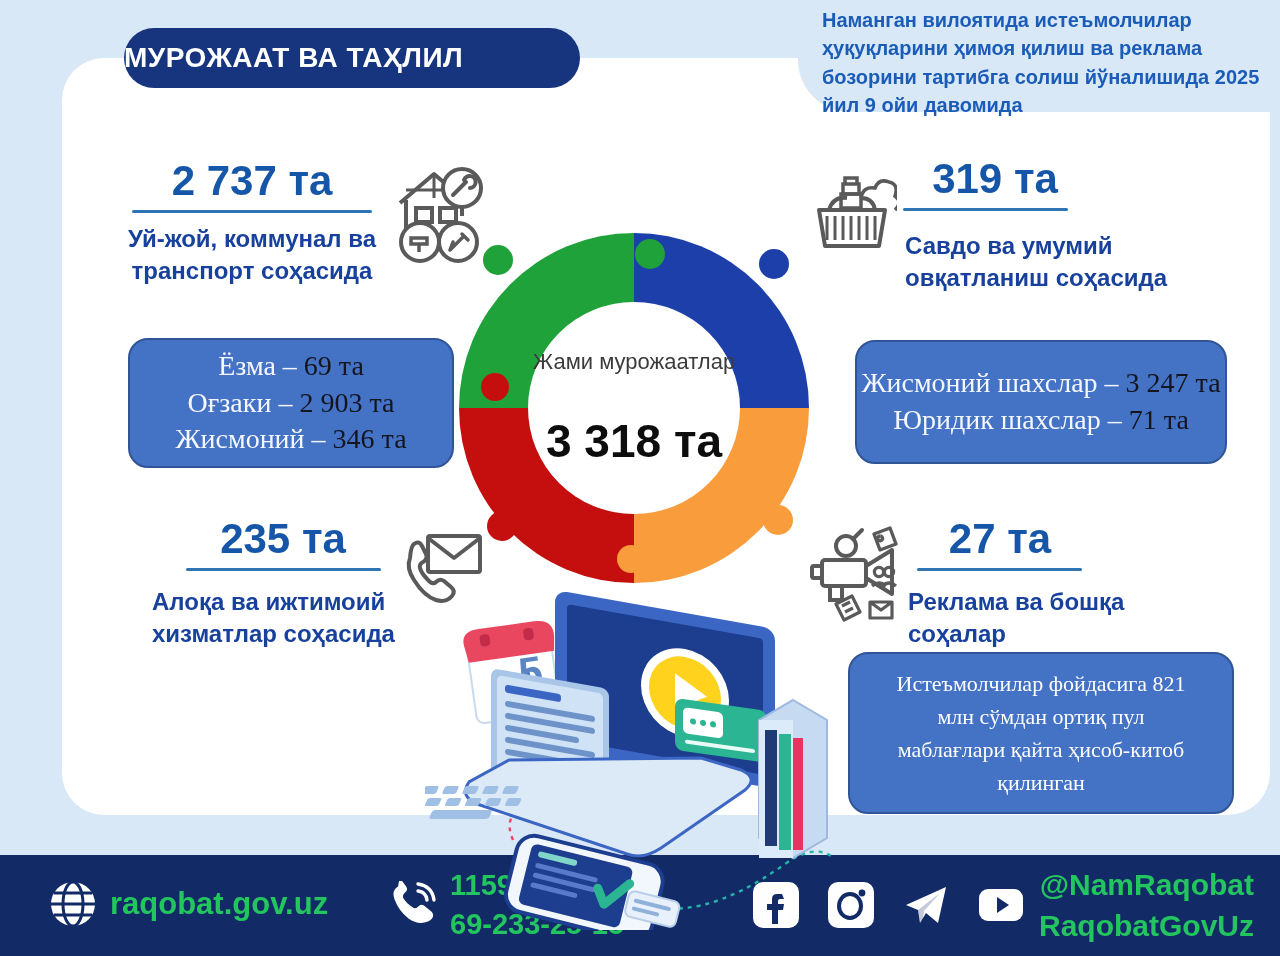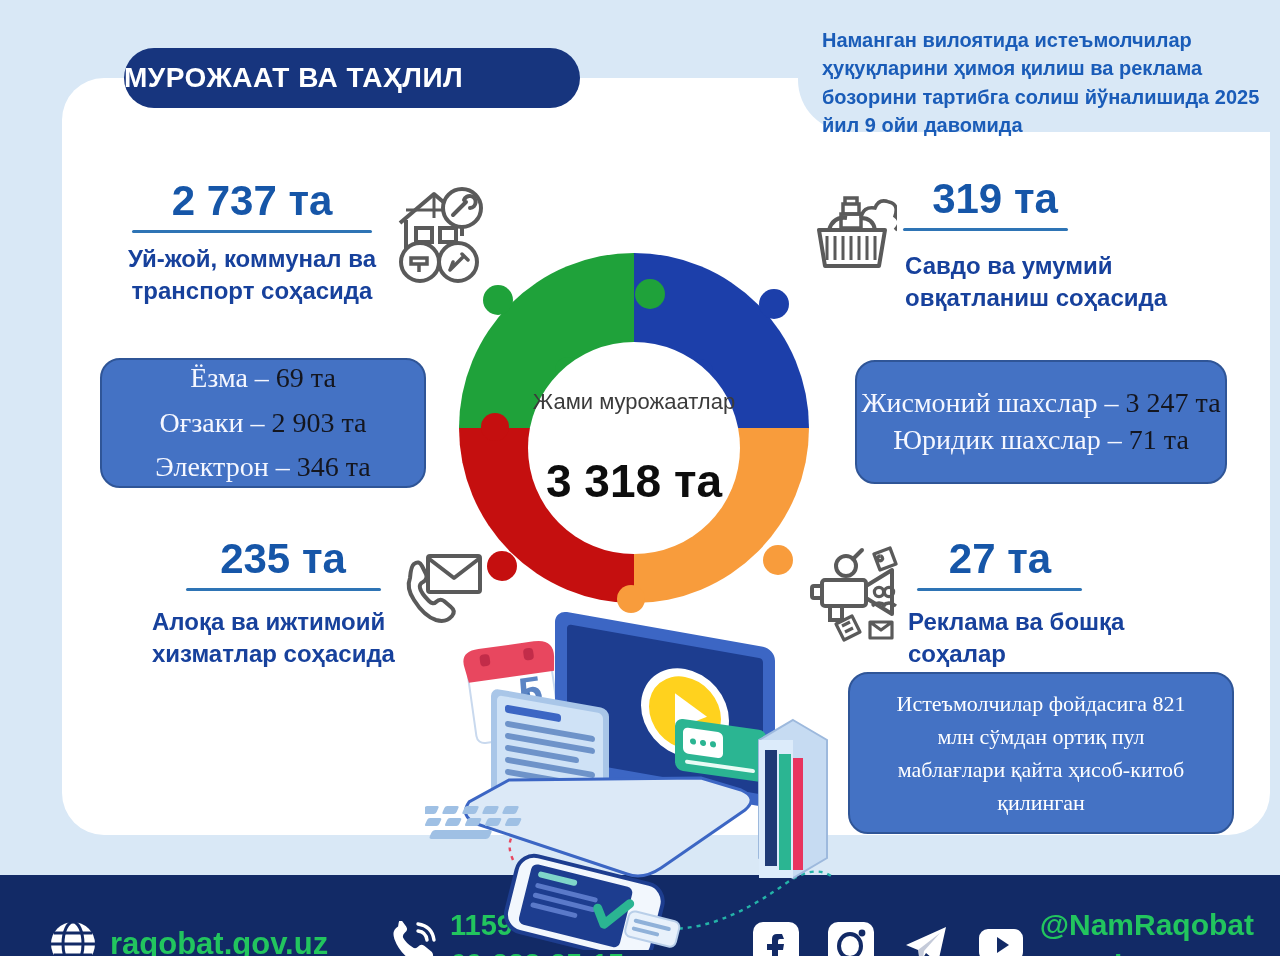--- a/index.html
+++ b/index.html
@@ -2,21 +2,21 @@
 <html><head>
 <meta charset="utf-8">
 <style>
   html,body{margin:0;padding:0;}
   body{
     width:1280px;height:956px;position:relative;overflow:hidden;
     background:#d9e8f6;
     font-family:"Liberation Sans",sans-serif;
     -webkit-font-smoothing:antialiased;
   }
-  .abs{position:absolute;margin-top:20px;}
+  .abs{position:absolute;}
 
   
   .card{left:62px;top:58px;width:1208px;height:757px;background:#ffffff;border-radius:42px;}
 
   
   .note-corner{left:798px;top:0;width:482px;height:112px;background:#d9e8f6;border-bottom-left-radius:52px;}
   .header-note{left:822px;top:6px;width:438px;color:#1a5cb8;font-size:20px;font-weight:bold;line-height:1.42;}
 
   
   .badge{left:124px;top:28px;width:456px;height:60px;background:#17357e;border-radius:32px;
@@ -99,24 +99,24 @@
     <path d="M22 48 v24 M30 48 v24 M38 48 v24 M46 48 v24 M54 48 v24 M62 48 v24 M70 48 v24" stroke-width="3"></path>
     <path d="M24 42 q4 -14 18 -12 M70 42 q-2 -12 -14 -12" stroke-width="4"></path>
   </svg>
 </div>
 <div class="abs" style="left:895px;top:158px;width:200px;">
   <div class="stat-value">319 та</div>
   <div class="stat-underline" style="width:165px;margin:8px 0 10px 8px;"></div>
 </div>
 <div class="abs stat-label" style="left:905px;top:230px;width:280px;">Савдо ва умумий овқатланиш  соҳасида</div>
 
-<div class="abs bluebox" style="left:100px;top:338px;width:322px;height:126px;gap:8px;">
+<div class="abs bluebox" style="left:128px;top:338px;width:322px;height:126px;">
   <div class="box-line"><span class="wh">Ёзма – </span><span class="dk">69 та</span></div>
   <div class="box-line"><span class="wh">Оғзаки – </span><span class="dk">2 903 та</span></div>
-  <div class="box-line"><span class="wh">Электрон – </span><span class="dk">346 та</span></div>
+  <div class="box-line"><span class="wh">Жисмоний – </span><span class="dk">346 та</span></div>
 </div>
 
 <div class="abs bluebox" style="left:855px;top:340px;width:368px;height:120px;">
   <div class="box-line"><span class="wh">Жисмоний шахслар – </span><span class="dk">3 247 та</span></div>
   <div class="box-line"><span class="wh">Юридик  шахслар – </span><span class="dk">71 та</span></div>
 </div>
 
 <div class="abs donut">
 
   <div class="abs knob" style="left:176px;top:6px;width:30px;height:30px;background:#1fa23a;"></div>

